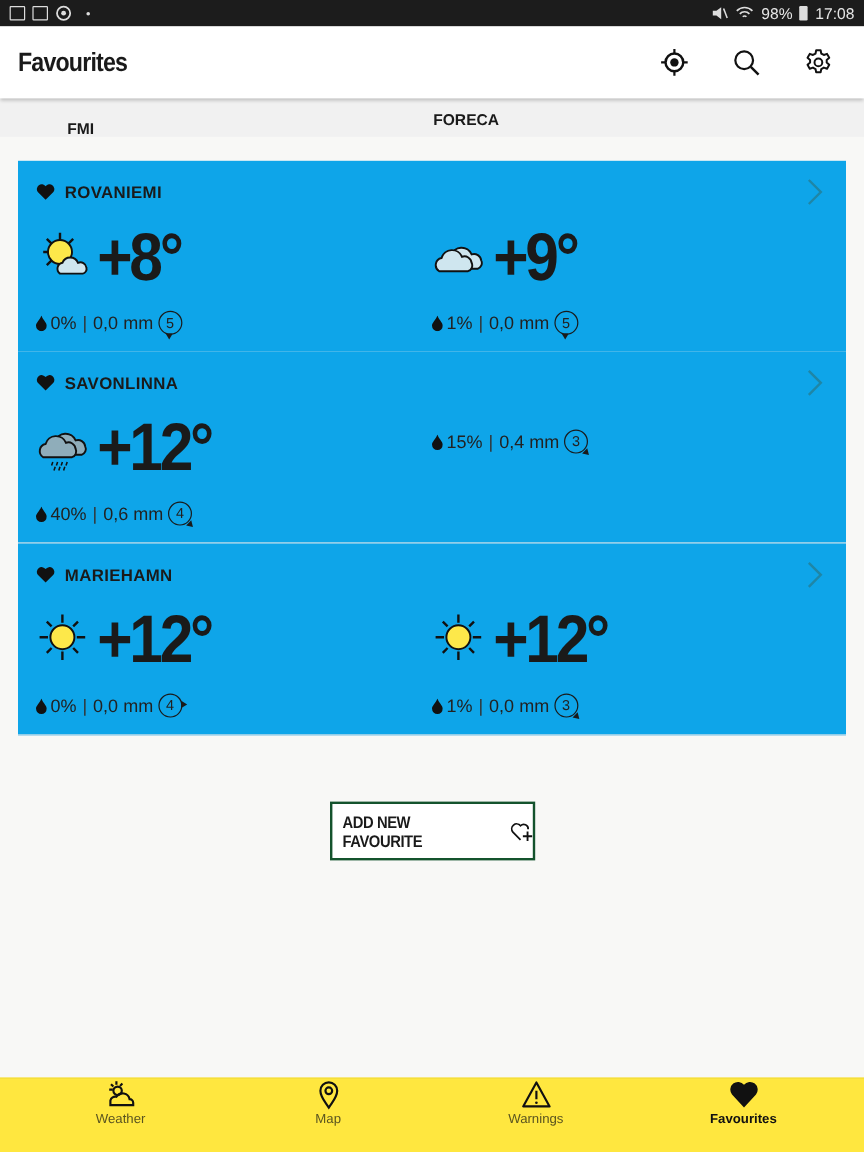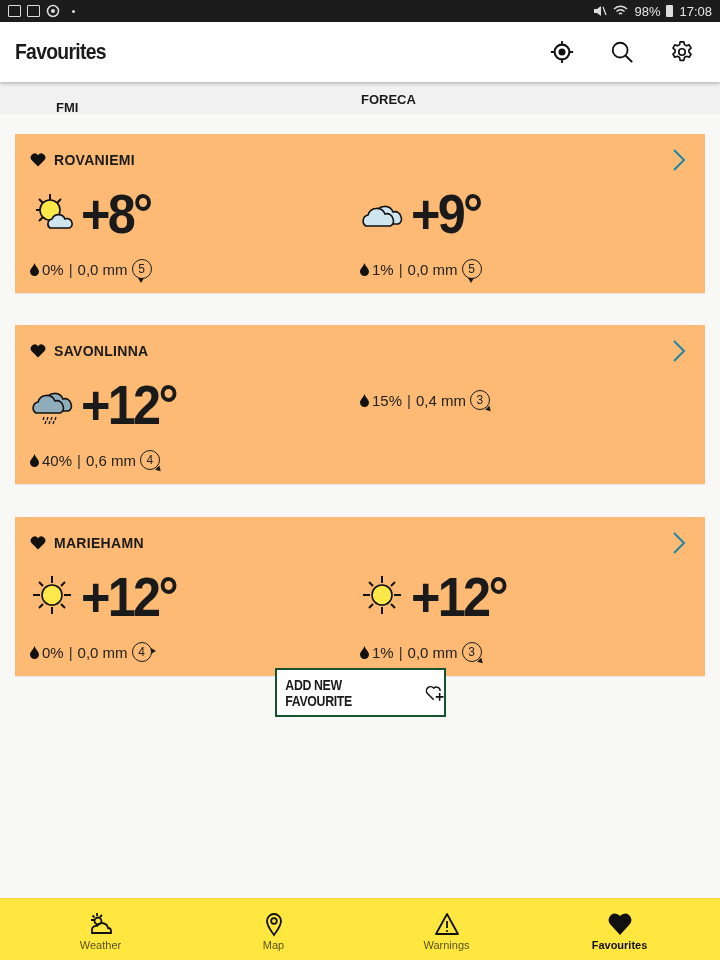--- a/index.html
+++ b/index.html
@@ -15,21 +15,21 @@
   .appbar { position: absolute; top: 22px; left: 0; width: 720px; height: 60px; background: #ffffff; box-shadow: 0 2px 3px rgba(0,0,0,0.22); display: flex; align-items: center; padding: 0 15px; z-index: 2; }
   .appbar-title { font-size: 22px; font-weight: bold; letter-spacing: -0.8px; transform: scaleX(0.88); transform-origin: left center; flex: 1; }
   .appbar-actions { display: flex; gap: 34px; margin-right: 10px; }
   .icon-btn { width: 26px; height: 26px; display: flex; align-items: center; justify-content: center; cursor: pointer; }
 
   .providers { position: absolute; top: 82px; left: 0; width: 720px; height: 32px; background: #f1f1f1; font-size: 13px; font-weight: bold; display: flex; align-items: center; }
   .prov-fmi { position: absolute; left: 15px; top: 18px; padding-left: 41px; }
   .prov-foreca { position: absolute; left: 361px; top: 10px; }
 
   .cards { position: absolute; top: 134px; left: 15px; width: 690px; }
-  .card { position: relative; height: 160px; background: #fdba74; margin-bottom: 32px; border-bottom: 1px solid #e9e9e9; cursor: pointer; text-decoration: underline; }
+  .card { position: relative; height: 160px; background: #0ea5e9; margin-bottom: 0; border-bottom: 1px solid #e9e9e9; cursor: pointer; text-decoration: underline; }
   .card:nth-child(2) { margin-top: -1px; }
   .card-head { position: absolute; left: 15px; top: 18px; display: flex; align-items: center; gap: 8px; }
   .heart-sm { width: 16px; height: 14px; }
   .city { font-size: 14px; font-weight: bold; letter-spacing: 0.3px; }
   .chevron { position: absolute; right: 18px; top: 14px; width: 16px; height: 24px; }
 
   .col { position: absolute; top: 50px; width: 300px; }
   .col-fmi { left: 15px; }
   .col-foreca { left: 345px; }
   .temp-row { display: flex; align-items: center; height: 60px; }
@@ -42,21 +42,21 @@
   .wind::after { content: ""; position: absolute; width: 0; height: 0; }
   .wind.dir-s::after { bottom: -5px; left: 5px; border-left: 3.5px solid transparent; border-right: 3.5px solid transparent; border-top: 5px solid #1a1a1a; }
   .wind.dir-se::after { bottom: -3px; right: -3px; border-left: 3.5px solid transparent; border-right: 3.5px solid transparent; border-top: 5px solid #1a1a1a; transform: rotate(-45deg); }
   .wind.dir-e::after { right: -5px; top: 5px; border-top: 3.5px solid transparent; border-bottom: 3.5px solid transparent; border-left: 5px solid #1a1a1a; }
 
   .add-btn { position: absolute; left: 275px; top: 668px; width: 171px; height: 49px; border: 2px solid #14532d; background: #fff; display: flex; align-items: center; justify-content: center; gap: 8px; cursor: pointer; }
   .add-label { font-size: 14px; font-weight: bold; letter-spacing: -0.4px; transform: scaleX(0.88); }
   .heart-plus { width: 20px; height: 18px; }
 
   .bottomnav { position: absolute; left: 0; top: 898px; width: 720px; height: 62px; background: #ffe73f; display: flex; border-top: 1px solid #f3dd3a; }
-  .nav-item { width: 173px; display: flex; flex-direction: column; align-items: center; padding-top: 12px; cursor: pointer; position: absolute; }
+  .nav-item { width: 173px; display: flex; flex-direction: column; align-items: center; padding-top: 0; cursor: pointer; position: absolute; }
   .nav-item svg { width: 26px; height: 26px; }
   .nav-label { font-size: 11px; color: #5a5420; margin-top: 2px; }
   .nav-item.active .nav-label { color: #111; font-weight: bold; }
 </style>
 </head>
 <body>
 
 <div class="statusbar">
   <div class="sb-left">
     <span class="sb-ico"></span>

